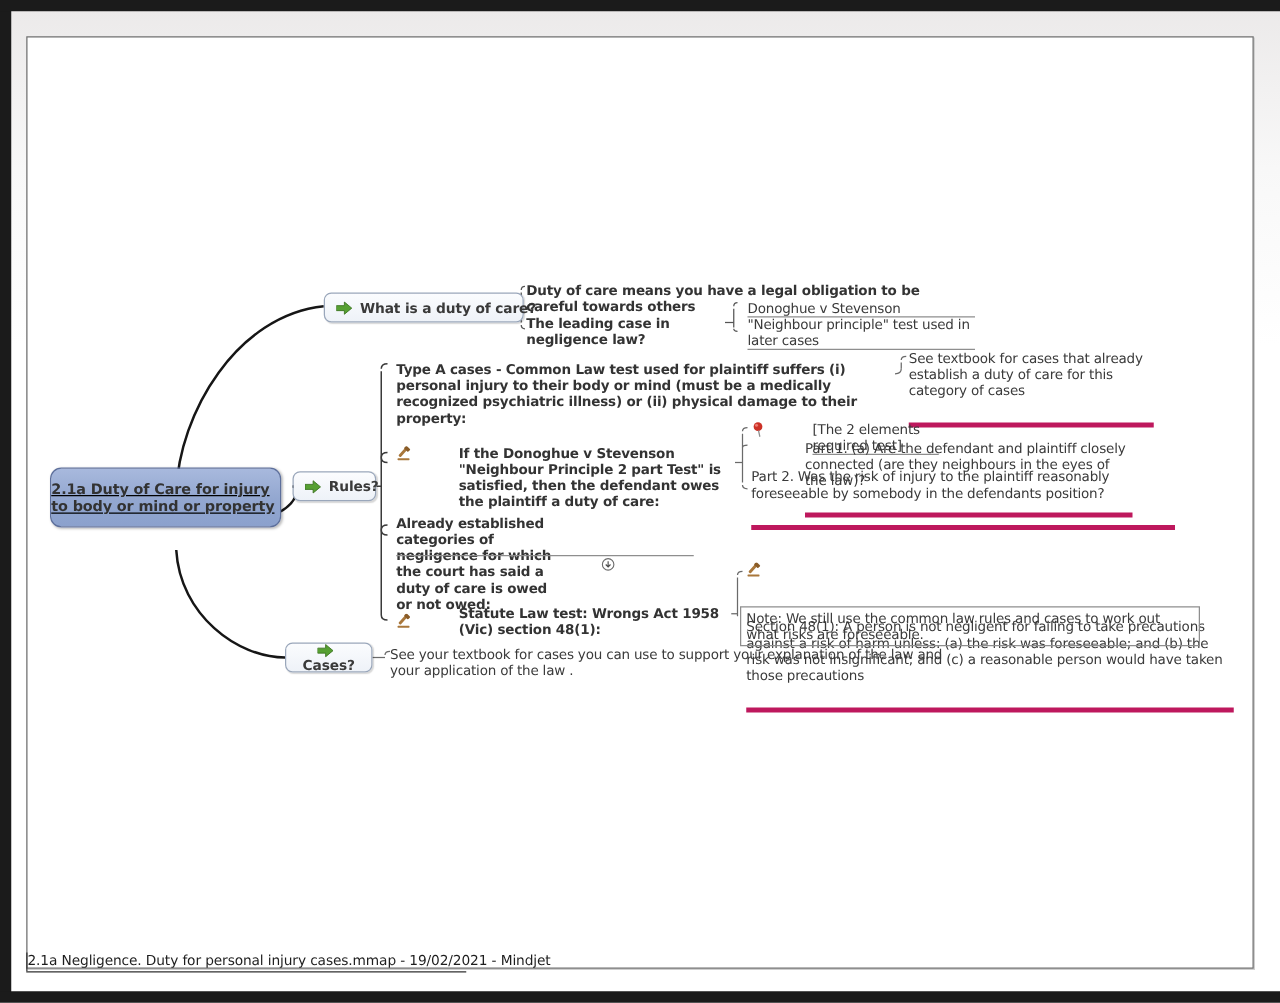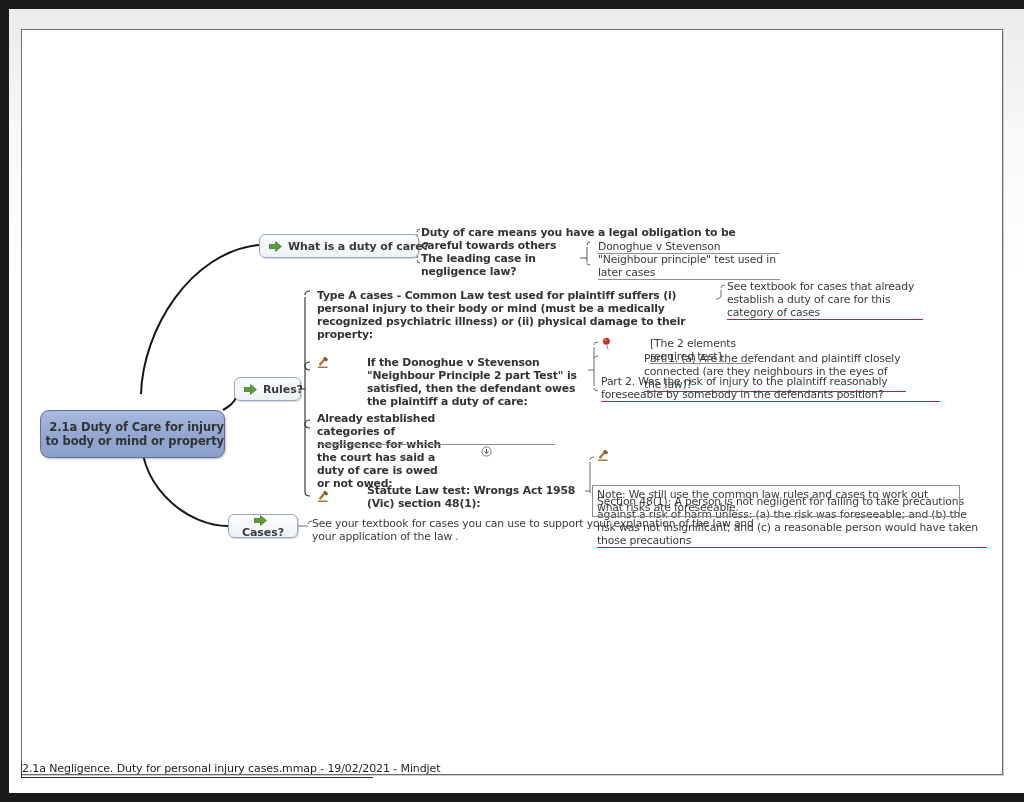--- a/index.html
+++ b/index.html
@@ -26,45 +26,45 @@
     letter-spacing:-0.1px;}
   .footer .ftxt{position:absolute;left:1px;top:0px;white-space:nowrap;}
   .footer .fline{position:absolute;left:0;top:15px;width:352px;height:1px;background:#303030;}
   .footer .fbar{position:absolute;left:0;top:0;width:1px;height:15px;background:#303030;}
 
   
   svg.links{position:absolute;left:0;top:0;width:1024px;height:802px;pointer-events:none;}
 
   
   .central{
-    position:absolute;left:40px;top:410px;width:183px;height:46px;
+    position:absolute;left:40px;top:374px;width:183px;height:46px;
     background:linear-gradient(180deg,#a8b9dd 0%,#93a7d0 52%,#8ba1cd 100%);
     border:1px solid #5d6f9b;border-radius:9px;
     box-shadow:1px 1px 2px rgba(0,0,0,.25);
-    display:flex;align-items:center;justify-content:center;text-align:right;
+    display:flex;align-items:center;justify-content:center;text-align:left;text-decoration:underline;
   }
   .central span{font-size:11.5px;font-weight:bold;color:#323232;line-height:14px;
     letter-spacing:-0.1px;}
 
   
   .mainbox{position:absolute;height:24px;
     background:linear-gradient(180deg,#fbfcfe 0%,#eef2f8 100%);
     border:1px solid #9aa7bb;border-radius:6px;
     box-shadow:1px 1px 1px rgba(0,0,0,.16);
     display:flex;align-items:center;padding:0 9px;box-sizing:border-box;}
   .mainbox .lbl{font-size:11px;font-weight:bold;color:#3a3a3a;white-space:nowrap;letter-spacing:-0.1px;}
   .arrow-ic{width:13px;height:11px;margin-right:6px;flex:0 0 auto;}
 
   
   .tnode{position:absolute;font-size:10.8px;color:#2b2b2b;line-height:13px;
     letter-spacing:-0.15px;}
   .tnode.bold{font-weight:bold;color:#333;}
   .tnode.gray{color:#3a3a3a;font-weight:normal;}
   .uline{border-bottom:1px solid #8e8e8e;}
-  .ublock{border-bottom:1px solid #be185d;padding-bottom:0;}
+  .ublock{border-bottom:4px solid #be185d;padding-bottom:19px;}
   .ibox{border:1px solid #8e8e8e;padding:2px 4px 2px 4px;box-sizing:border-box;}
 
   .withicon{display:flex;align-items:flex-start;gap:32px;}
   .withicon .txt{flex:1 1 auto;}
   .gavel{width:13px;height:13px;flex:0 0 auto;margin-right:5px;margin-top:1px;}
   .pin{width:12px;height:13px;flex:0 0 auto;margin-right:5px;margin-top:0px;}
   .circ{width:11px;height:11px;flex:0 0 auto;}
 </style>
 </head>
 <body>

